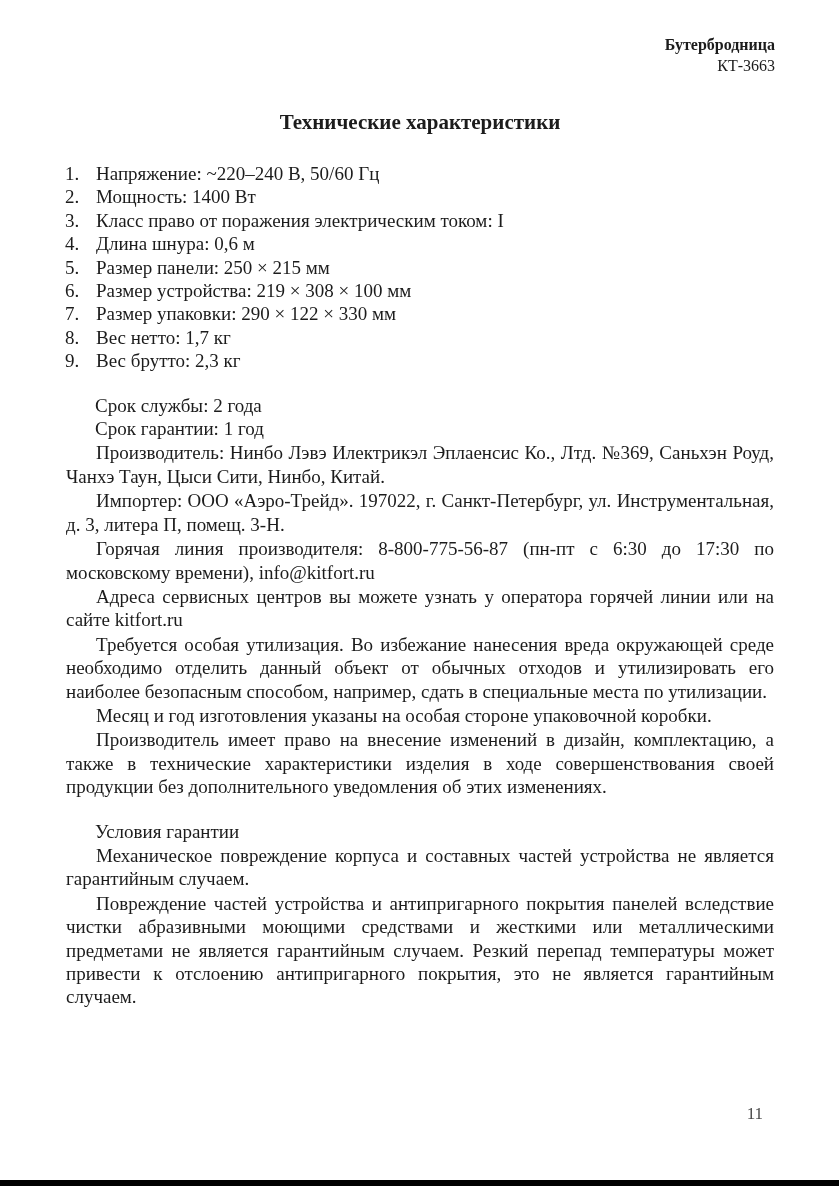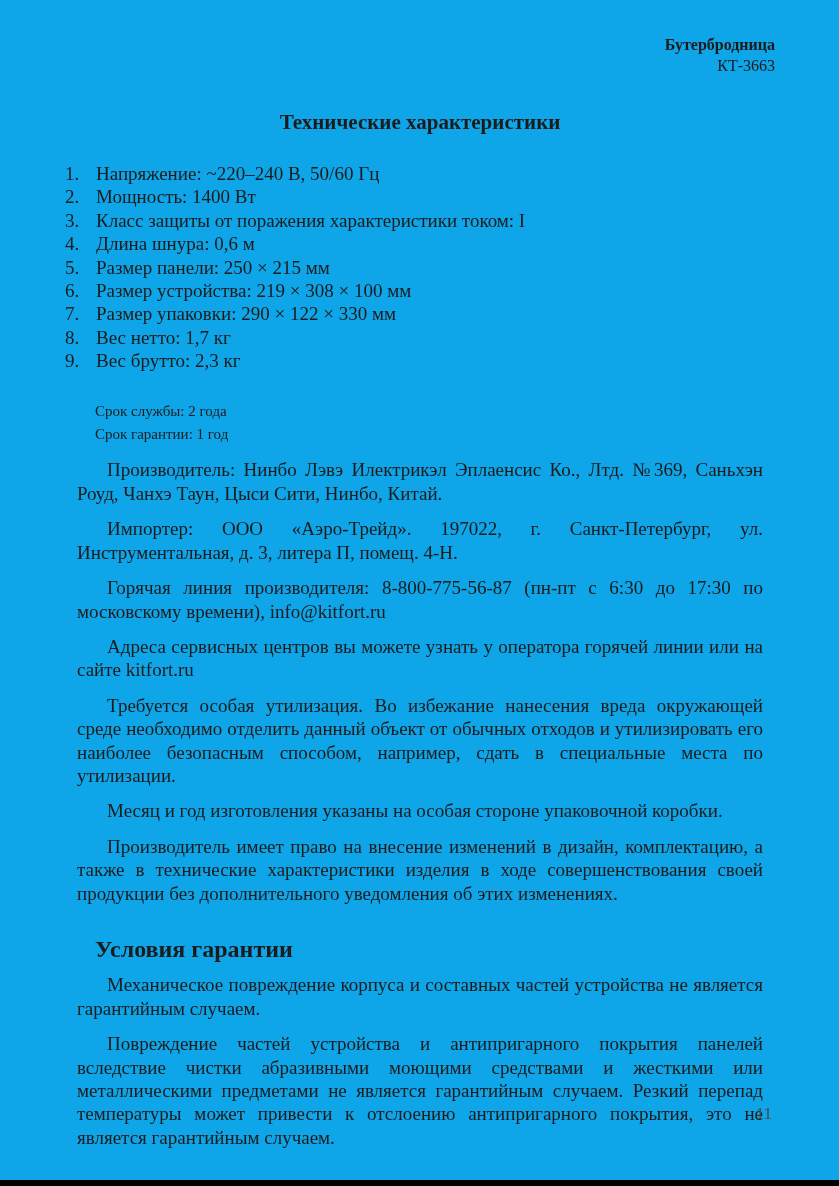--- a/index.html
+++ b/index.html
@@ -1,21 +1,21 @@
 <!DOCTYPE html>
 <html lang="ru"><head>
 <meta charset="utf-8">
 <style>
   html, body { margin: 0; padding: 0; background: #e8e8e8; }
   .sheet {
     position: relative;
     width: 839px;
     height: 1186px;
     margin: 0 auto;
-    background: #0ea5e9;
+    background: #ffffff;
     font-family: "Liberation Serif", "DejaVu Serif", serif;
     color: #1c1c1c;
     overflow: hidden;
     box-sizing: border-box;
   }
   .content {
     padding: 34px 64px 0 65px;
   }
   
   .doc-header { text-align: right; font-size: 16px; line-height: 21px; }
@@ -26,42 +26,42 @@
     text-align: center;
     font-size: 21px;
     font-weight: bold;
     line-height: 29px;
   }
   
   .specs { margin: 25px 0 0 0; padding: 0; list-style: none; font-size: 19px; line-height: 23.4px; }
   .spec-row { display: flex; }
   .spec-num { width: 31px; flex: none; }
   
-  .service-block { margin-top: 27px; padding-left: 30px; font-size: 15px; line-height: 23.4px; }
+  .service-block { margin-top: 21px; padding-left: 30px; font-size: 19px; line-height: 23.4px; }
   .cert-line { position: relative; }
   .eac-wrap { position: absolute; left: 205px; bottom: -3px; width: 43px; height: 46px; }
   
   .para {
-    margin: 12px;
+    margin: 1px;
     font-size: 19px;
     line-height: 23.4px;
     text-align: justify;
     text-indent: 30px;
   }
   .warranty-heading {
-    margin: 33px 0 0 0;
-    font-size: 24px;
+    margin: 21px 0 0 0;
+    font-size: 19px;
     line-height: 23.4px;
-    font-weight: bold;
+    font-weight: normal;
     text-indent: 30px;
   }
   .page-number {
     position: absolute;
     top: 1104px;
-    right: 67px;
+    right: 76px;
     font-size: 17px;
     color: #4a4a4a;
   }
   .scan-edge {
     position: absolute;
     left: 0; bottom: 0;
     width: 100%; height: 6px;
     background: #000000;
   }
 </style>
@@ -82,21 +82,21 @@
         <li class="spec-row">
         <span class="spec-num">1.</span>
         <span class="spec-txt">Напряжение: ~220–240 В, 50/60 Гц</span>
       </li>
         <li class="spec-row">
         <span class="spec-num">2.</span>
         <span class="spec-txt">Мощность: 1400 Вт</span>
       </li>
         <li class="spec-row">
         <span class="spec-num">3.</span>
-        <span class="spec-txt">Класс защиты от поражения характеристики током: I</span>
+        <span class="spec-txt">Класс право от поражения электрическим током: I</span>
       </li>
         <li class="spec-row">
         <span class="spec-num">4.</span>
         <span class="spec-txt">Длина шнура: 0,6 м</span>
       </li>
         <li class="spec-row">
         <span class="spec-num">5.</span>
         <span class="spec-txt">Размер панели: 250 × 215 мм</span>
       </li>
         <li class="spec-row">
@@ -117,21 +117,21 @@
       </li>
       </ol>
 
     <div class="service-block">
       <div>Срок службы: 2 года</div>
       <div>Срок гарантии: 1 год</div>
     </div>
 
     <div>
         <p class="para">Производитель: Нинбо Лэвэ Илектрикэл Эплаенсис Ко., Лтд. №369, Саньхэн Роуд, Чанхэ Таун, Цыси Сити, Нинбо, Китай.</p>
-        <p class="para">Импортер: ООО «Аэро-Трейд». 197022, г. Санкт-Петербург, ул. Инструментальная, д. 3, литера П, помещ. 4-Н.</p>
+        <p class="para">Импортер: ООО «Аэро-Трейд». 197022, г. Санкт-Петербург, ул. Инструментальная, д. 3, литера П, помещ. 3-Н.</p>
         <p class="para">Горячая линия производителя: 8-800-775-56-87 (пн-пт с 6:30 до 17:30 по московскому времени), info@kitfort.ru</p>
         <p class="para">Адреса сервисных центров вы можете узнать у оператора горячей линии или на сайте kitfort.ru</p>
         <p class="para">Требуется особая утилизация. Во избежание нанесения вреда окружающей среде необходимо отделить данный объект от обычных отходов и утилизировать его наиболее безопасным способом, например, сдать в специальные места по утилизации.</p>
         <p class="para">Месяц и год изготовления указаны на особая стороне упаковочной коробки.</p>
         <p class="para">Производитель имеет право на внесение изменений в дизайн, комплектацию, а также в технические характеристики изделия в ходе совершенствования своей продукции без дополнительного уведомления об этих изменениях.</p>
       </div>
 
     <h2 class="warranty-heading">Условия гарантии</h2>
 
     <div>

